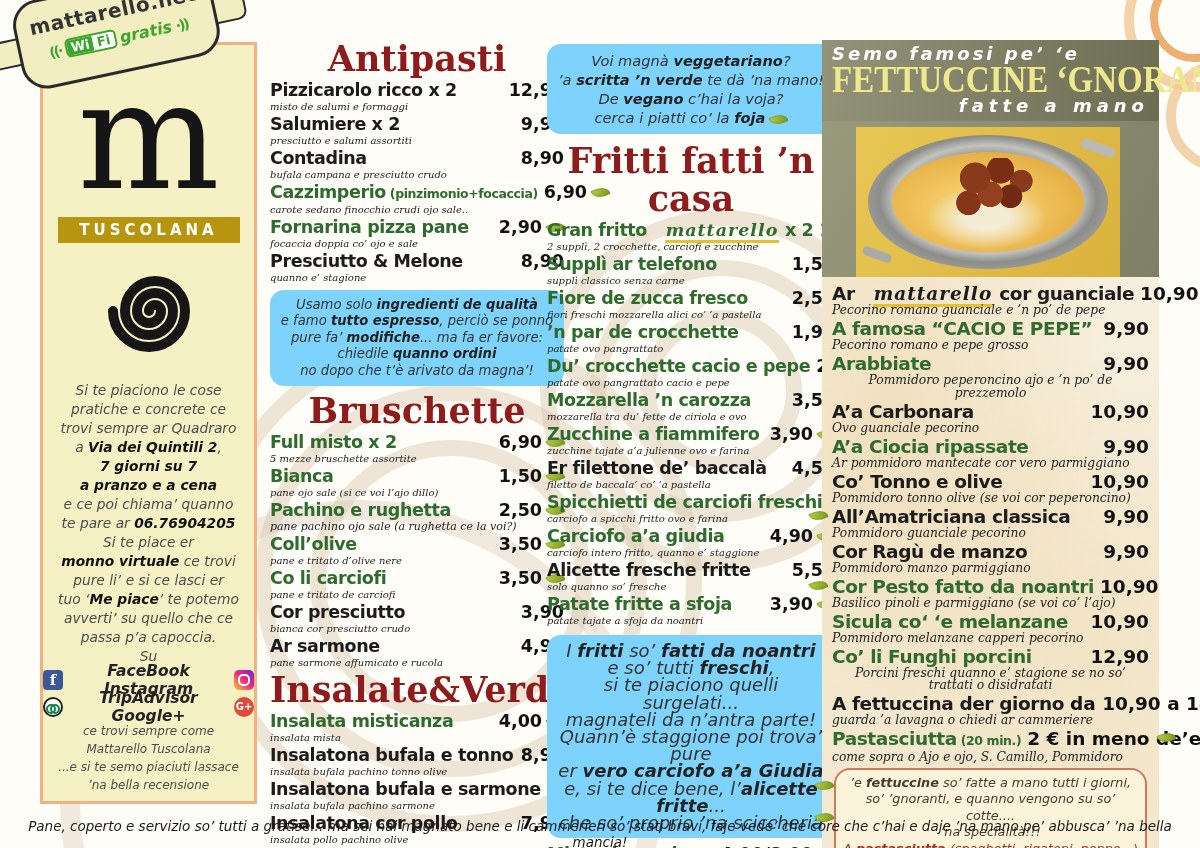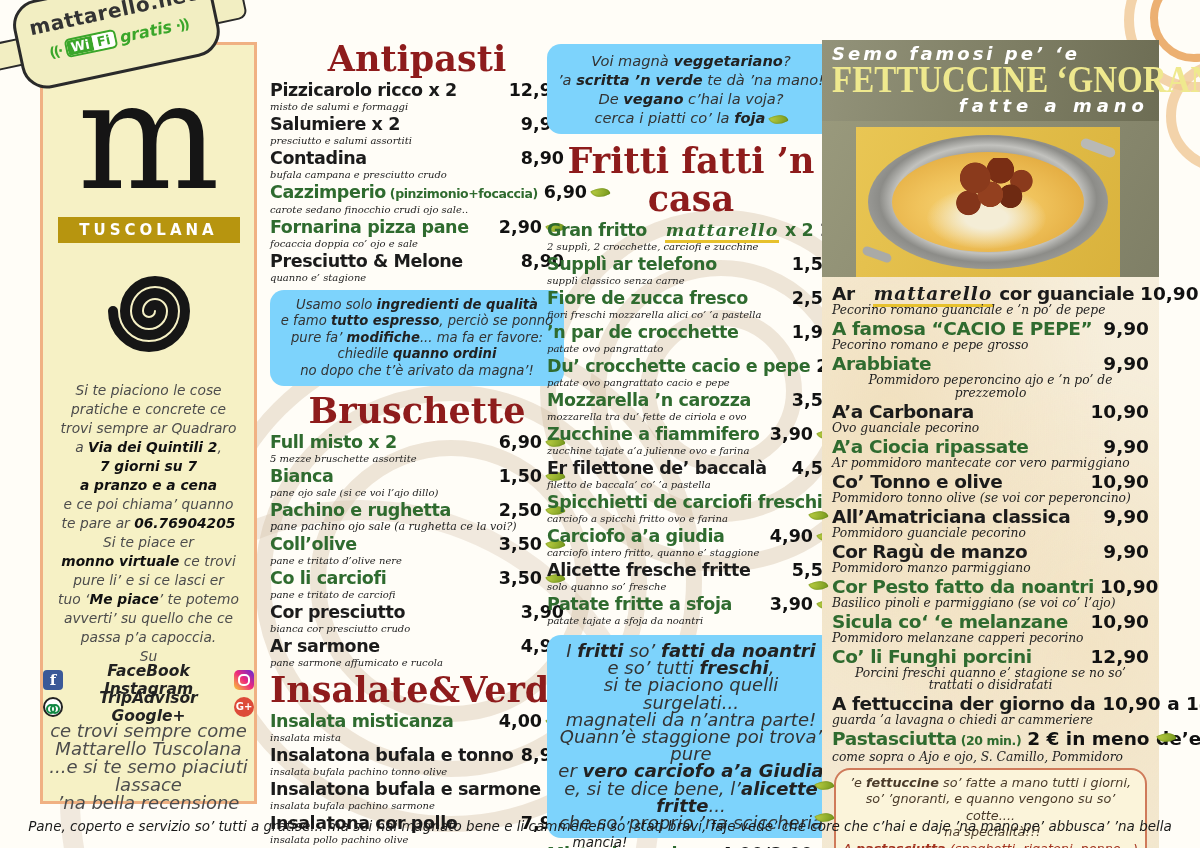--- a/index.html
+++ b/index.html
@@ -29,21 +29,21 @@
          font-weight:bold;font-size:15px;}
   .ic-fb::after{content:"f";}
   .ic-ig{border-radius:5px;background:linear-gradient(45deg,#f9ce34,#ee2a7b 50%,#6228d7);position:relative;}
   .ic-ig::after{content:"";position:absolute;inset:4px;border:2px solid #fff;border-radius:5px;}
   .ic-ta{background:#fff;border:2px solid #222;border-radius:50%;box-sizing:border-box;position:relative;}
   .ic-ta::before,.ic-ta::after{content:"";position:absolute;top:5px;width:6px;height:6px;border:2px solid #184;
          border-radius:50%;}
   .ic-ta::before{left:1px;} .ic-ta::after{right:1px;}
   .ic-gp{background:#dd4b39;color:#fff;border-radius:50%;font-weight:bold;font-size:10px;}
   .ic-gp::after{content:"G+";}
-  .side-bottom{margin-top:2px;font-size:18px;line-height:18px;color:#4c4c4c;font-style:italic;}
+  .side-bottom{margin-top:2px;font-size:12px;line-height:18px;color:#4c4c4c;font-style:italic;}
   
   .pin{position:absolute;left:-12px;top:-12px;width:262px;height:116px;transform:rotate(-12deg);
        transform-origin:60px 60px;z-index:5;}
   .pin .handle{position:absolute;width:42px;height:24px;background:#f2eec2;border:2.5px solid #2a2a2a;
        border-radius:9px;top:44px;}
   .pin .h-l{left:0;} .pin .h-r{right:0;}
   .pin .body{position:absolute;left:30px;right:30px;top:10px;height:90px;background:#f2eec2;
        border:3px solid #2a2a2a;border-radius:26px;text-align:center;padding-top:12px;box-sizing:border-box;}
   .pin .url{font-weight:bold;font-size:20px;color:#333;letter-spacing:0.5px;}
   .pin .wifi-line{margin-top:6px;display:flex;align-items:center;justify-content:center;gap:4px;}

